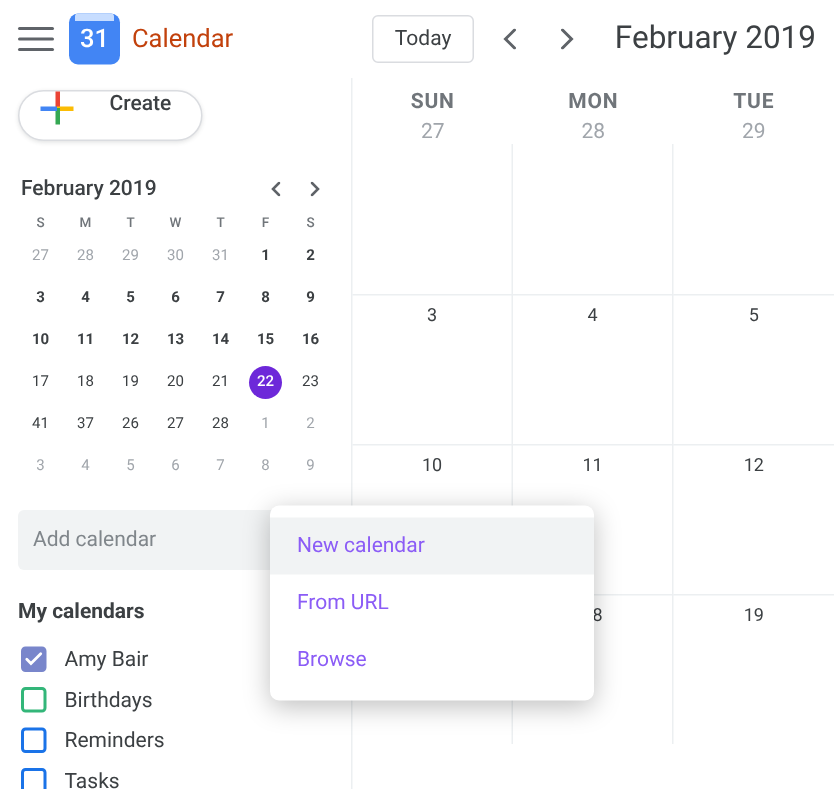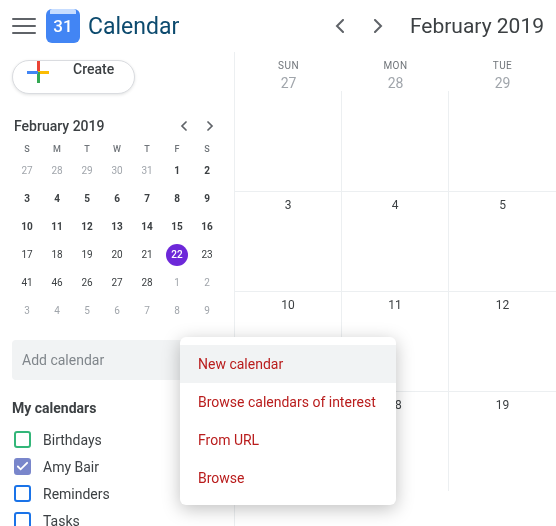--- a/index.html
+++ b/index.html
@@ -3,21 +3,21 @@
 <meta charset="utf-8">
 <style>
 * { box-sizing: border-box; margin: 0; padding: 0; }
 body { font-family: "Google Sans", Roboto, Arial, sans-serif; color: #3c4043; background: #fff; width: 556px; height: 526px; overflow: hidden; position: relative; }
 
 .header { display: flex; align-items: center; height: 52px; padding: 0 12px; gap: 10px; }
 .hamburger { width: 24px; height: 24px; display: flex; flex-direction: column; justify-content: center; gap: 5px; cursor: pointer; }
 .hamburger span { display: block; height: 2px; background: #5f6368; border-radius: 1px; }
 .logo { width: 34px; height: 34px; background: #4285f4; border-radius: 6px; display: flex; align-items: center; justify-content: center; color: #fff; font-size: 17px; font-weight: 500; position: relative; }
 .logo::before { content: ""; position: absolute; top: 0; left: 4px; right: 4px; height: 5px; background: #c7ddff; border-radius: 2px 2px 0 0; }
-.logo-text { font-size: 23px; color: #0c4a6e; font-weight: 400; margin-left: -2px; }
+.logo-text { font-size: 17px; color: #c2410c; font-weight: 400; margin-left: -2px; }
 .spacer { flex: 1; }
 .today-btn { border: 1px solid #dadce0; background: #fff; border-radius: 4px; padding: 7px 14px; font-size: 14px; color: #3c4043; cursor: pointer; font-family: inherit; }
 .nav-arrow { width: 28px; height: 28px; display: flex; align-items: center; justify-content: center; color: #5f6368; cursor: pointer; font-size: 18px; }
 .month-title { font-size: 21px; color: #3c4043; margin-left: 8px; font-weight: 400; }
 
 .main { display: flex; height: calc(100% - 52px); }
 .sidebar { width: 234px; padding: 8px 12px; flex-shrink: 0; }
 .create-btn { display: inline-flex; align-items: flex-start; gap: 24px; border: 1px solid #dadce0; border-radius: 24px; padding: 0 20px 10px 14px; box-shadow: 0 1px 3px rgba(60,64,67,.15); font-size: 14px; color: #3c4043; cursor: pointer; background: #fff; font-weight: 500; }
 .plus-icon { width: 22px; height: 22px; position: relative; }
 .plus-icon::before, .plus-icon::after { content: ""; position: absolute; background: currentColor; }
@@ -43,45 +43,46 @@
 
 .section-title { font-size:14px; font-weight:700; color:#3c4043; margin-top:20px; margin-bottom:10px; }
 .cal-item { display:flex; align-items:center; gap:12px; padding:5px 2px; font-size:14px; color:#3c4043; cursor:pointer; }
 .chk { width:17px; height:17px; border:2px solid; border-radius:3px; display:flex; align-items:center; justify-content:center; }
 .chk.checked { background:var(--c); border-color:var(--c); }
 .chk svg { width:13px; height:13px; }
 
 .grid { flex:1; border-left:1px solid #eceff1; display:flex; flex-direction:column; }
 .grid-head { display:grid; grid-template-columns:repeat(3,1fr); }
 .grid-head .col { text-align:center; padding-top:8px; }
-.grid-head .dow { font-size:10px; letter-spacing:0.5px; color:#70757a; font-weight:400; }
+.grid-head .dow { font-size:14px; letter-spacing:0.5px; color:#70757a; font-weight:700; }
 .grid-head .dnum { font-size:14px; color:#a0a5ab; margin-top:4px; }
 .grid-body { display:grid; grid-template-columns:repeat(3,1fr); grid-auto-rows:100px; flex:1; }
 .cell { border-top:1px solid #eceff1; border-right:1px solid #eceff1; text-align:center; padding-top:6px; font-size:12px; color:#3c4043; }
 .cell.first-row { border-top:none; }
 .grid-body .cell:nth-child(3n) { border-right:none; }
 
 .menu { position:absolute; left:180px; top:337px; width:216px; background:#fff; border-radius:6px; box-shadow:0 4px 18px rgba(0,0,0,.25); padding:8px 0; z-index:10; }
-.menu-item { padding:11px 18px; font-size:14px; color:#b91c1c; cursor:pointer; }
+.menu-item { padding:11px 18px; font-size:14px; color:#8b5cf6; cursor:pointer; }
 .menu-item.hover { background:#f1f3f4; }
 </style>
 </head>
 <body>
 
 <div class="header">
   <div class="hamburger">
       <span></span>
       <span></span>
       <span></span>
     </div>
   <div class="logo">
       <span>31</span>
     </div>
   <div class="logo-text">Calendar</div>
   <div class="spacer"></div>
+  <button class="today-btn">Today</button>
   <div class="nav-arrow">
       <svg width="10" height="14" viewBox="0 0 10 14">
         <path d="M8 1L2 7l6 6" stroke="#5f6368" stroke-width="2" fill="none" stroke-linecap="round"></path>
       </svg>
     </div>
   <div class="nav-arrow">
       <svg width="10" height="14" viewBox="0 0 10 14">
         <path d="M2 1l6 6-6 6" stroke="#5f6368" stroke-width="2" fill="none" stroke-linecap="round"></path>
       </svg>
     </div>
@@ -146,21 +147,21 @@
         <div class="mini-day bold">15</div>
         <div class="mini-day bold">16</div>
         <div class="mini-day">17</div>
         <div class="mini-day">18</div>
         <div class="mini-day">19</div>
         <div class="mini-day">20</div>
         <div class="mini-day">21</div>
         <div class="mini-day today">22</div>
         <div class="mini-day">23</div>
         <div class="mini-day">41</div>
-        <div class="mini-day">46</div>
+        <div class="mini-day">37</div>
         <div class="mini-day">26</div>
         <div class="mini-day">27</div>
         <div class="mini-day">28</div>
         <div class="mini-day outside">1</div>
         <div class="mini-day outside">2</div>
         <div class="mini-day outside">3</div>
         <div class="mini-day outside">4</div>
         <div class="mini-day outside">5</div>
         <div class="mini-day outside">6</div>
         <div class="mini-day outside">7</div>
@@ -169,30 +170,30 @@
       </div>
 
     <div class="add-cal">
       <span>Add calendar</span>
       <span class="icon-dot"></span>
     </div>
 
     <div class="section-title">My calendars</div>
     <div id="cal-list">
         <div class="cal-item">
-          <div class="chk" style="--c: #33b679; border-color: rgb(51, 182, 121);"></div>
-          <span>Birthdays</span>
-        </div>
-        <div class="cal-item">
           <div class="chk checked" style="--c: #7986cb; border-color: rgb(121, 134, 203);">
             <svg viewBox="0 0 14 14">
               <path d="M2 7l3 3 7-7" stroke="#fff" stroke-width="2" fill="none" stroke-linecap="round"></path>
             </svg>
           </div>
           <span>Amy Bair</span>
+        </div>
+        <div class="cal-item">
+          <div class="chk" style="--c: #33b679; border-color: rgb(51, 182, 121);"></div>
+          <span>Birthdays</span>
         </div>
         <div class="cal-item">
           <div class="chk" style="--c: #1a73e8; border-color: rgb(26, 115, 232);"></div>
           <span>Reminders</span>
         </div>
         <div class="cal-item">
           <div class="chk" style="--c: #1a73e8; border-color: rgb(26, 115, 232);"></div>
           <span>Tasks</span>
         </div>
       </div>
@@ -225,16 +226,15 @@
         <div class="cell">12</div>
         <div class="cell"></div>
         <div class="cell">18</div>
         <div class="cell">19</div>
       </div>
   </div>
 </div>
 
 <div class="menu" id="popup">
     <div class="menu-item hover">New calendar</div>
-    <div class="menu-item">Browse calendars of interest</div>
     <div class="menu-item">From URL</div>
     <div class="menu-item">Browse</div>
   </div>
 
 </body></html>

